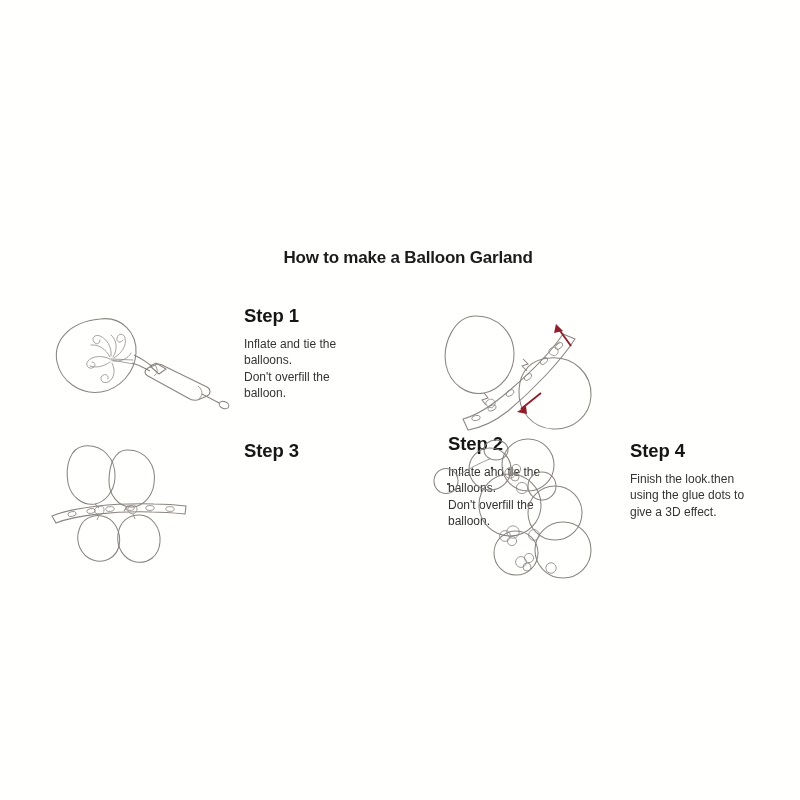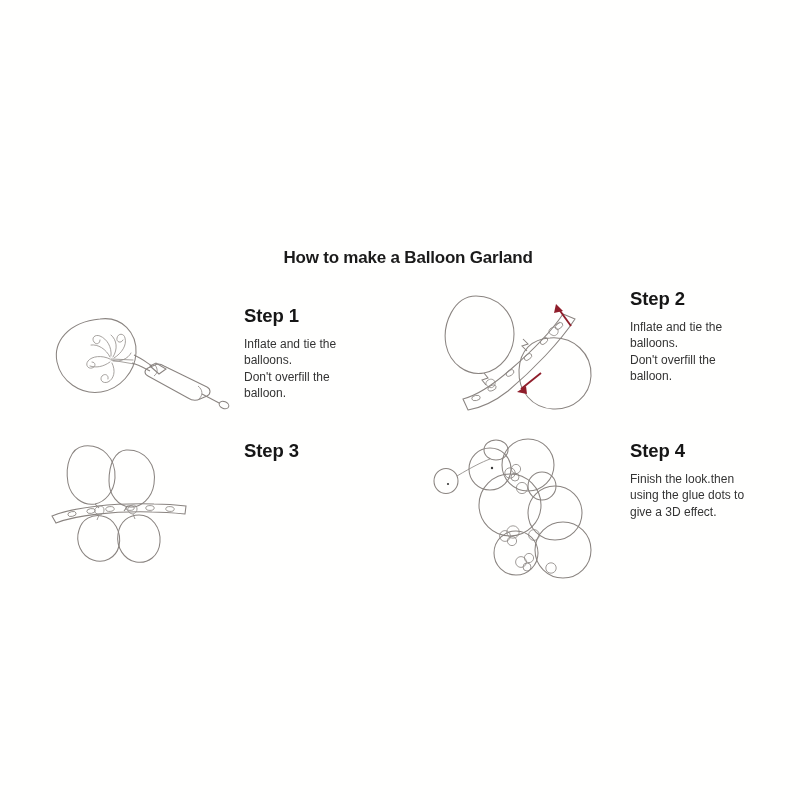--- a/index.html
+++ b/index.html
@@ -59,21 +59,21 @@
     color: #343434;
     margin: 0;
     white-space: pre-line;
   }
 
   
   #step-1 { top: 305px; left: 44px; }
   #step-1 .art  { width: 186px; height: 105px; }
   #step-1 .copy { margin-left: 14px; width: 175px; }
 
-  #step-2 { top: 288px; left: 432px; }
+  #step-2 { top: 308px; left: 432px; flex-direction: column; }
   #step-2 .art  { width: 182px; height: 125px; }
   #step-2 .copy { margin-left: 16px; width: 170px; }
 
   #step-3 { top: 440px; left: 44px; }
   #step-3 .art  { width: 186px; height: 120px; }
   #step-3 .copy { margin-left: 14px; width: 175px; }
 
   #step-4 { top: 440px; left: 432px; }
   #step-4 .art  { width: 182px; height: 130px; }
   #step-4 .copy { margin-left: 16px; width: 175px; }

